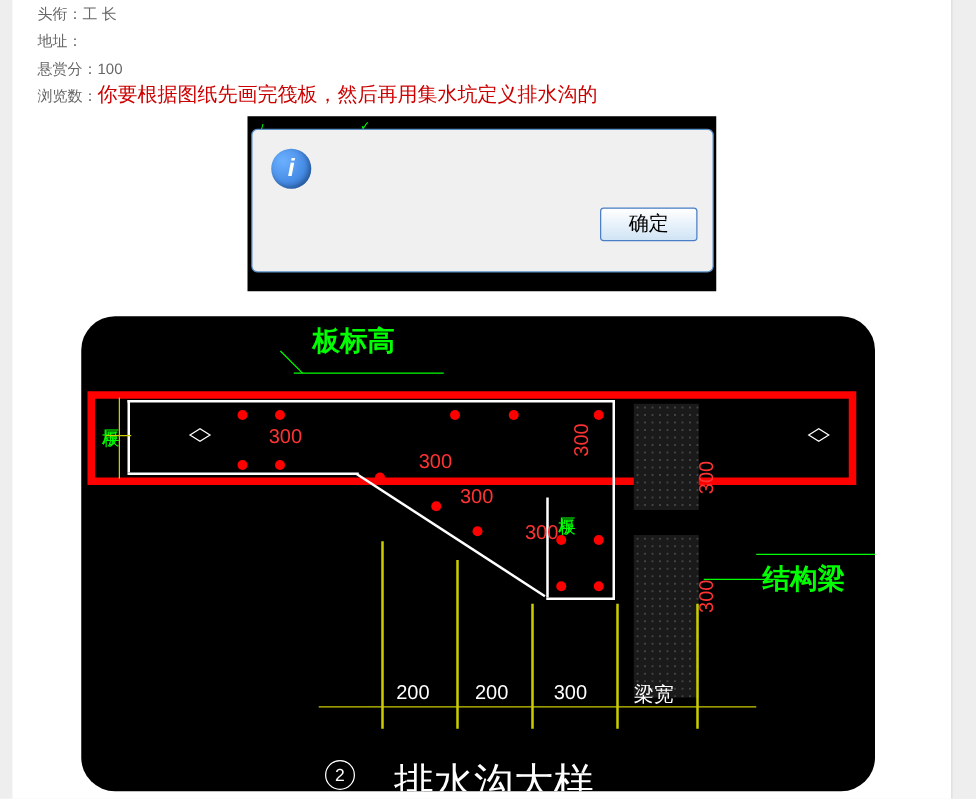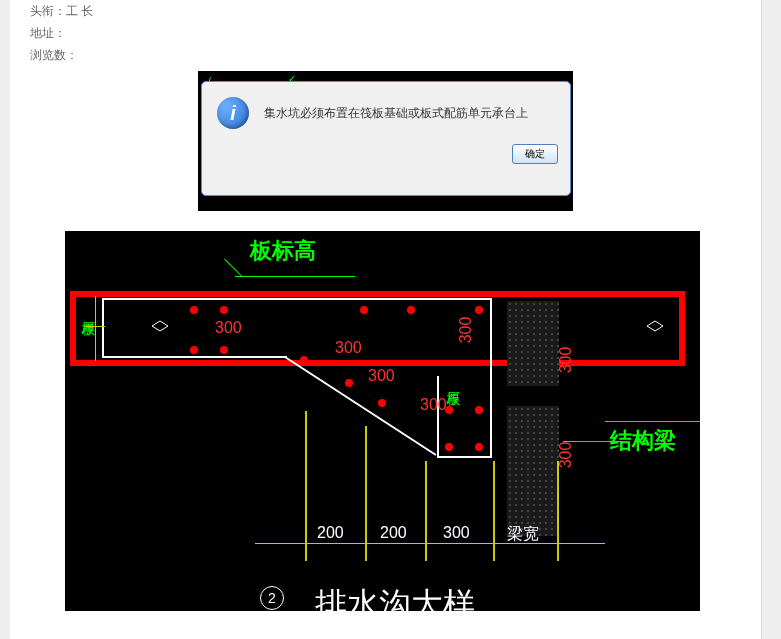--- a/index.html
+++ b/index.html
@@ -80,41 +80,42 @@
       margin-right: 15px;
       box-shadow: inset -2px -2px 4px rgba(0,0,0,0.3);
     }
     .dialog-text { font-size: 12px; color: #333; }
     .dialog-footer {
       padding: 0 12px 8px 0;
       display: flex;
       justify-content: flex-end;
     }
     .ok-button {
-      padding: 2px 12px;
-      font-size: 10px;
+      padding: 2px 22px;
+      font-size: 16px;
       background: linear-gradient(to bottom, #fff, #d0e4f5);
       border: 1px solid #4a7fc7;
       border-radius: 3px;
       cursor: pointer;
       font-family: Liberation Mono, monospace;
     }
     .cad-deco {
       position: absolute;
       color: #00ff00;
       font-size: 10px;
     }
     .cad-drawing {
       margin-top: 20px;
       margin-left: 35px;
       width: 635px;
       height: 380px;
       background: #000;
       position: relative;
       overflow: hidden;
+      border-radius: 27px;
     }
     .cad-label-green {
       position: absolute;
       color: #00ff00;
       font-size: 22px;
       font-weight: bold;
     }
     .cad-label-red {
       position: absolute;
       color: #ff3333;
@@ -188,34 +189,38 @@
   <div class="meta-info">
     <div class="meta-row">
       <span>头衔：</span>
       <span>工      长</span>
     </div>
     <div class="meta-row">
       <span>地址：</span>
       <span style="visibility:hidden">广州</span>
     </div>
     <div class="meta-row">
+      <span>悬赏分：</span>
+      <span>100</span>
+    </div>
+    <div class="meta-row">
       <span>浏览数：</span>
+      <span class="red-text">你要根据图纸先画完筏板，然后再用集水坑定义排水沟的</span>
     </div>
   </div>
 
   <div class="dialog-wrapper">
     <div class="dialog-container">
       <div class="cad-deco" style="left:10px;top:5px">/</div>
       <div class="cad-deco" style="left:90px;top:2px">✓</div>
       <div class="cad-deco" style="left:5px;top:95px">✓</div>
       <div class="cad-deco" style="right:5px;top:95px">/</div>
       <div class="dialog-box">
         <div class="dialog-body">
           <div class="info-icon">i</div>
-          <div class="dialog-text">集水坑必须布置在筏板基础或板式配筋单元承台上</div>
         </div>
         <div class="dialog-footer">
           <button class="ok-button">确定</button>
         </div>
       </div>
     </div>
   </div>
 
   <div class="cad-drawing">
     <div class="cad-label-green" style="left:185px;top:5px">板标高</div>

